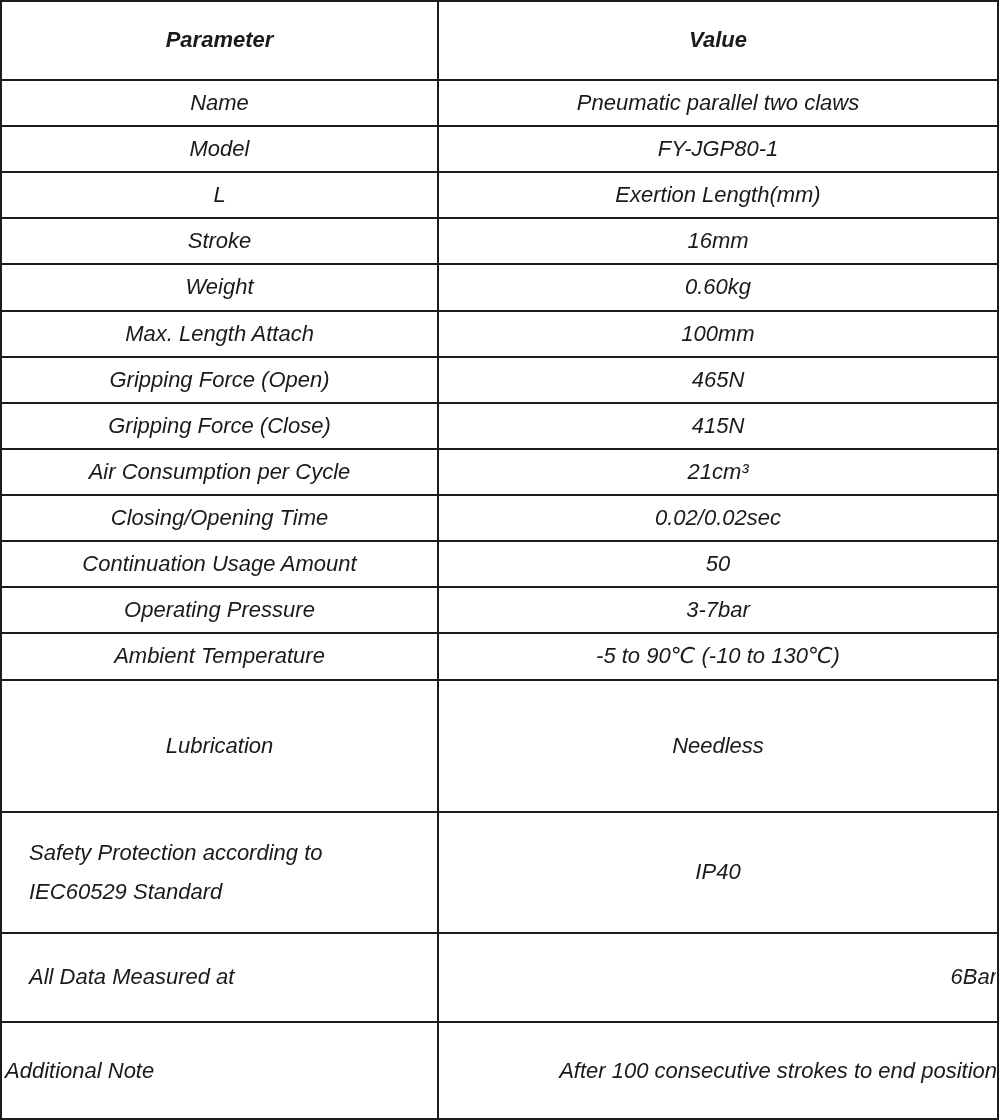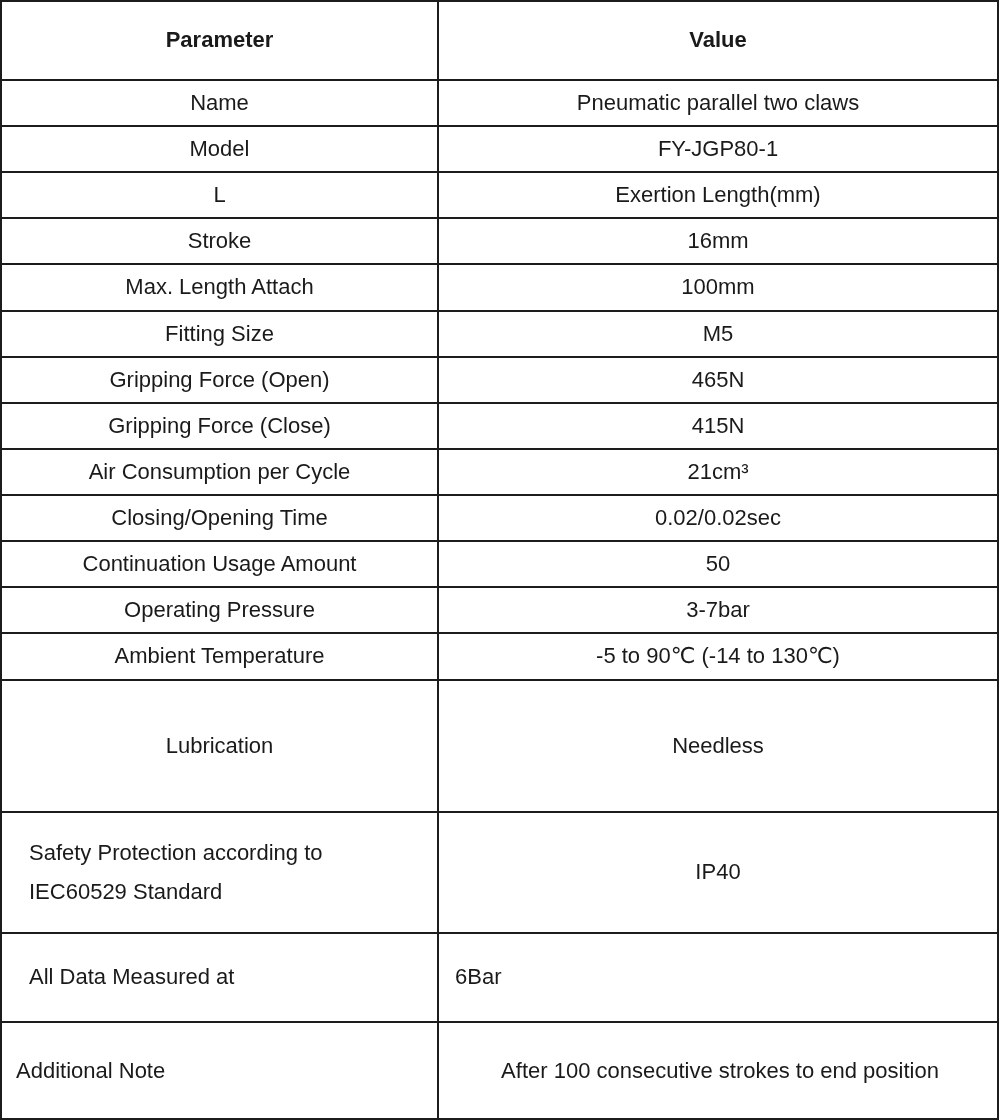--- a/index.html
+++ b/index.html
@@ -5,20 +5,21 @@
   html, body {
     margin: 0;
     padding: 0;
     background: #ffffff;
   }
   .page {
     width: 1000px;
     height: 1120px;
     background: #ffffff;
     overflow: hidden;
+    font-style: italic;
   }
   table.spec-table {
     border-collapse: collapse;
     table-layout: fixed;
     width: 997px;
     height: 1120px;
     font-family: "Liberation Sans", "DejaVu Sans", sans-serif;
     color: #1a1a1a;
   }
   col.c-param { width: 437px; }
@@ -48,30 +49,30 @@
     padding-left: 27px;
     padding-right: 40px;
     line-height: 1.8;
   }
   tr.r-measured td.param {
     text-align: left;
     padding-left: 27px;
     border-radius: 27px;
   }
   tr.r-measured td.value {
-    text-align: left;
-    padding-left: 16px;
+    text-align: right;
+    padding-left: 7px;
     border-radius: 13px;
   }
   tr.r-note td.param {
     text-align: left;
-    padding-left: 14px;
+    padding-left: 3px;
   }
   tr.r-note td.value {
-    text-align: center;
+    text-align: right;
     padding-left: 4px;
   }
 </style>
 </head>
 <body>
 
 <div class="page">
   <table class="spec-table">
     <colgroup>
       <col class="c-param">
@@ -92,26 +93,26 @@
       </tr>
       <tr class="r-std">
         <td class="param">L</td>
         <td class="value">Exertion Length(mm)</td>
       </tr>
       <tr class="r-std">
         <td class="param">Stroke</td>
         <td class="value">16mm</td>
       </tr>
       <tr class="r-std">
+        <td class="param">Weight</td>
+        <td class="value">0.60kg</td>
+      </tr>
+      <tr class="r-std">
         <td class="param">Max. Length Attach</td>
         <td class="value">100mm</td>
-      </tr>
-      <tr class="r-std">
-        <td class="param">Fitting Size</td>
-        <td class="value">M5</td>
       </tr>
       <tr class="r-std">
         <td class="param">Gripping Force (Open)</td>
         <td class="value">465N</td>
       </tr>
       <tr class="r-std">
         <td class="param">Gripping Force (Close)</td>
         <td class="value">415N</td>
       </tr>
       <tr class="r-std">
@@ -125,21 +126,21 @@
       <tr class="r-std">
         <td class="param">Continuation Usage Amount</td>
         <td class="value">50</td>
       </tr>
       <tr class="r-std">
         <td class="param">Operating Pressure</td>
         <td class="value">3-7bar</td>
       </tr>
       <tr class="r-std">
         <td class="param">Ambient Temperature</td>
-        <td class="value">-5 to 90℃ (-14 to 130℃)</td>
+        <td class="value">-5 to 90℃ (-10 to 130℃)</td>
       </tr>
       <tr class="r-lube">
         <td class="param">Lubrication</td>
         <td class="value">Needless</td>
       </tr>
       <tr class="r-safety">
         <td class="param">Safety Protection according to IEC60529 Standard</td>
         <td class="value">IP40</td>
       </tr>
       <tr class="r-measured">

